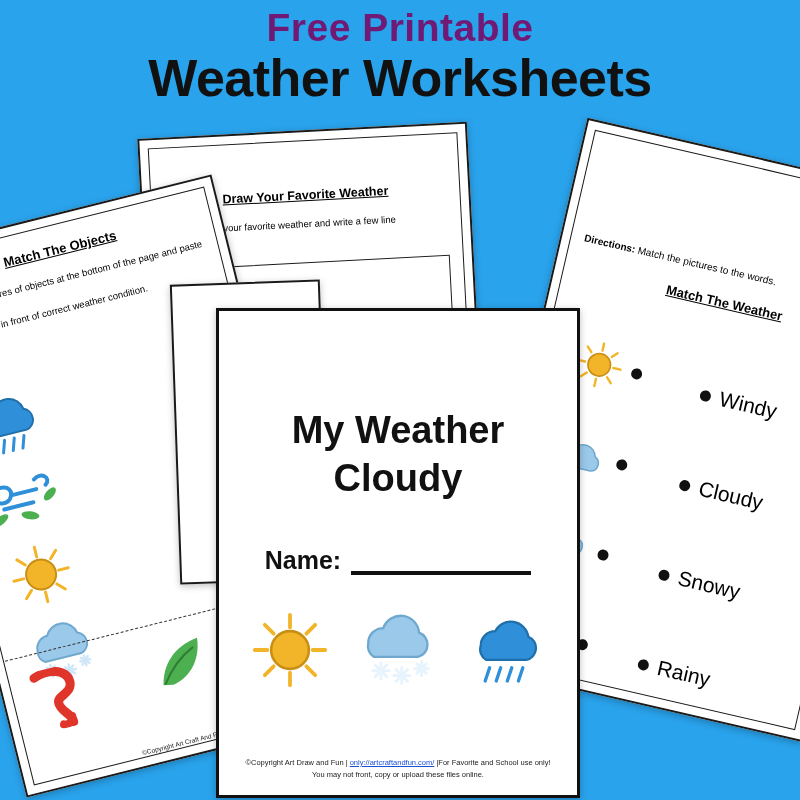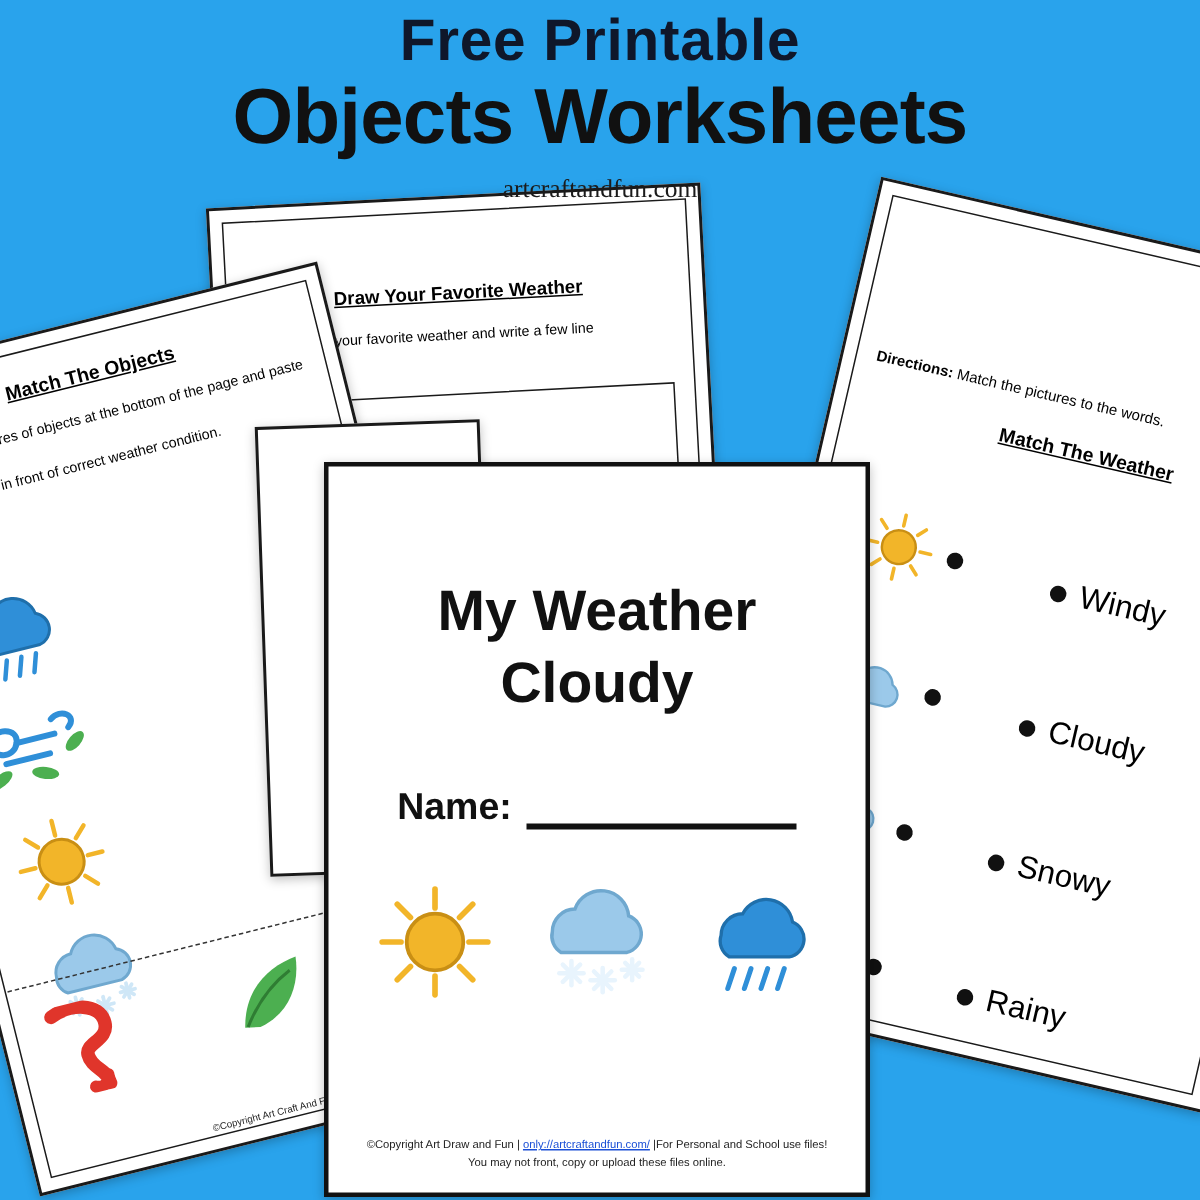--- a/index.html
+++ b/index.html
@@ -24,21 +24,21 @@
   .header {
     position: absolute;
     top: 0; left: 0;
     width: 800px;
     text-align: center;
     z-index: 60;
   }
   .header-line1 {
     font-size: 39px;
     font-weight: bold;
-    color: #0f172a;
+    color: #701a75;
     letter-spacing: 0.5px;
     margin-top: 8px;
     line-height: 1.05;
   }
   .header-line2 {
     font-size: 52px;
     font-weight: bold;
     color: #111111;
     letter-spacing: -0.5px;
     line-height: 1.05;
@@ -227,21 +227,21 @@
     left: 216px;
     top: 308px;
     z-index: 30;
     border: 3px solid #111;
   }
   #sheet-cover .cover-title {
     text-align: center;
     font-size: 38px;
     font-weight: bold;
     line-height: 1.25;
-    margin-top: 74px;
+    margin-top: 96px;
     color: #111;
   }
   #sheet-cover .name-row {
     display: flex;
     align-items: flex-end;
     justify-content: center;
     gap: 10px;
     margin-top: 44px;
     font-size: 25px;
     font-weight: bold;
@@ -286,22 +286,21 @@
 
   .svg-ico { display: block; }
 </style>
 </head>
 <body>
 
 <div class="stage">
 
   <div class="header">
     <div class="header-line1">Free Printable</div>
-    <div class="header-line2">Objects Worksheets</div>
-    <div class="header-site">artcraftandfun.com</div>
+    <div class="header-line2">Weather Worksheets</div>
   </div>
 
   <div class="sheet" id="sheet-objects">
     <div class="sheet-inner"></div>
     <div class="title">Match The Objects</div>
     <div class="dirs">Cut out the pictures of objects at the bottom of the page and paste</div>
     <div class="dirs">in front of correct weather condition.</div>
 
     <div class="icon-col">
       <div class="icon-box">
@@ -550,19 +549,19 @@
           <line x1="24" y1="48" x2="20" y2="60"></line>
             <line x1="34" y1="48" x2="30" y2="60"></line>
           <line x1="44" y1="48" x2="40" y2="60"></line>
             <line x1="54" y1="48" x2="50" y2="60"></line>
         </g>
       </svg>
     </div>
 
     <div class="cover-footer">
       <div>
-        <span>©Copyright Art Draw and Fun | </span><a href="#">only://artcraftandfun.com/</a><span> |For Personal and School use files!</span>
+        <span>©Copyright Art Draw and Fun | </span><a href="#">only://artcraftandfun.com/</a><span> |For Favorite and School use only!</span>
       </div>
       <div>You may not front, copy or upload these files online.</div>
     </div>
   </div>
 
 </div>
 
 </body></html>

